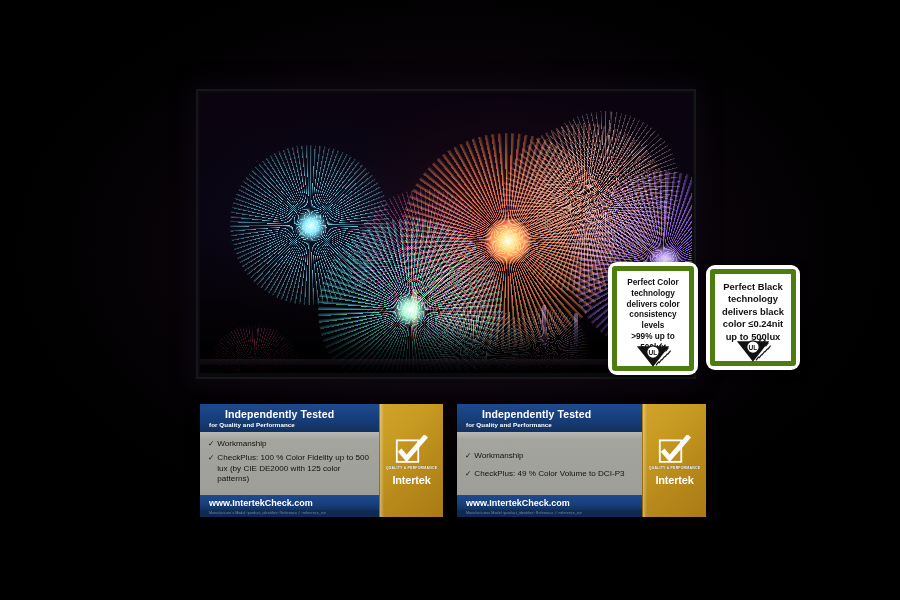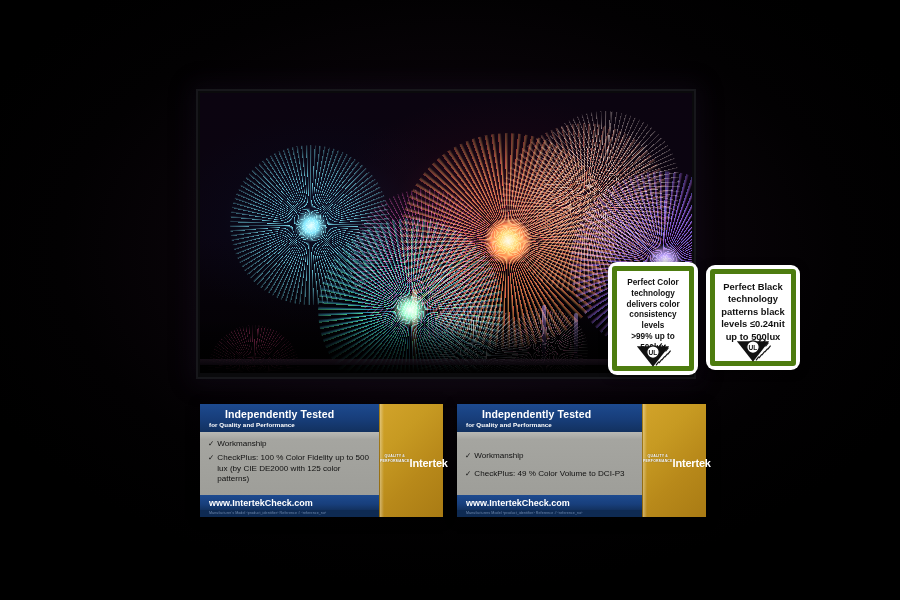--- a/index.html
+++ b/index.html
@@ -197,22 +197,23 @@
     letter-spacing: 0.1px;
     white-space: nowrap;
     overflow: hidden;
   }
 
   .cert-logo {
     flex: 0 0 auto;
     width: 63px;
     background: linear-gradient(135deg, #d2a32a 0%, #c79a22 30%, #b8891a 62%, #a97b14 100%);
     display: flex;
-    flex-direction: row;
+    flex-direction: column;
     align-items: center;
+    justify-content: center;
     position: relative;
     border-left: 1px solid rgba(0,0,0,0.15);
   }
   .cert-logo::before {
     content: "";
     position: absolute;
     left: 0; top: 0; bottom: 0;
     width: 4px;
     background: linear-gradient(90deg, rgba(255,255,255,0.35), rgba(255,255,255,0));
   }
@@ -348,21 +349,21 @@
           <line x1="34" y1="34" x2="38" y2="29"></line>
         </g>
         <circle cx="30" cy="16" r="8.5" fill="#ffffff" stroke="#111111" stroke-width="1.6"></circle>
         <text x="30" y="20" font-family="Liberation Sans, sans-serif" font-size="9" font-weight="bold" fill="#111111" text-anchor="middle">UL</text>
       </svg>
     </div>
   </div>
 
   <div class="callout" id="callout-black">
     <div class="callout-inner">
-      <div class="callout-text">Perfect Black technology patterns black levels ≤0.24nit up to 500lux</div>
+      <div class="callout-text">Perfect Black technology delivers black color ≤0.24nit up to 500lux</div>
       <svg class="ul-mark" viewBox="0 0 60 40">
         <path d="M8 8 L52 8 L30 36 Z" fill="#111111"></path>
         <g stroke="#111111" stroke-width="1.6">
           <line x1="38" y1="9" x2="42" y2="4"></line>
           <line x1="43" y1="11" x2="47" y2="6"></line>
           <line x1="47" y1="15" x2="51" y2="10"></line>
           <line x1="50" y1="19" x2="54" y2="14"></line>
           <line x1="46" y1="23" x2="50" y2="18"></line>
           <line x1="42" y1="27" x2="46" y2="22"></line>
           <line x1="38" y1="31" x2="42" y2="26"></line>

